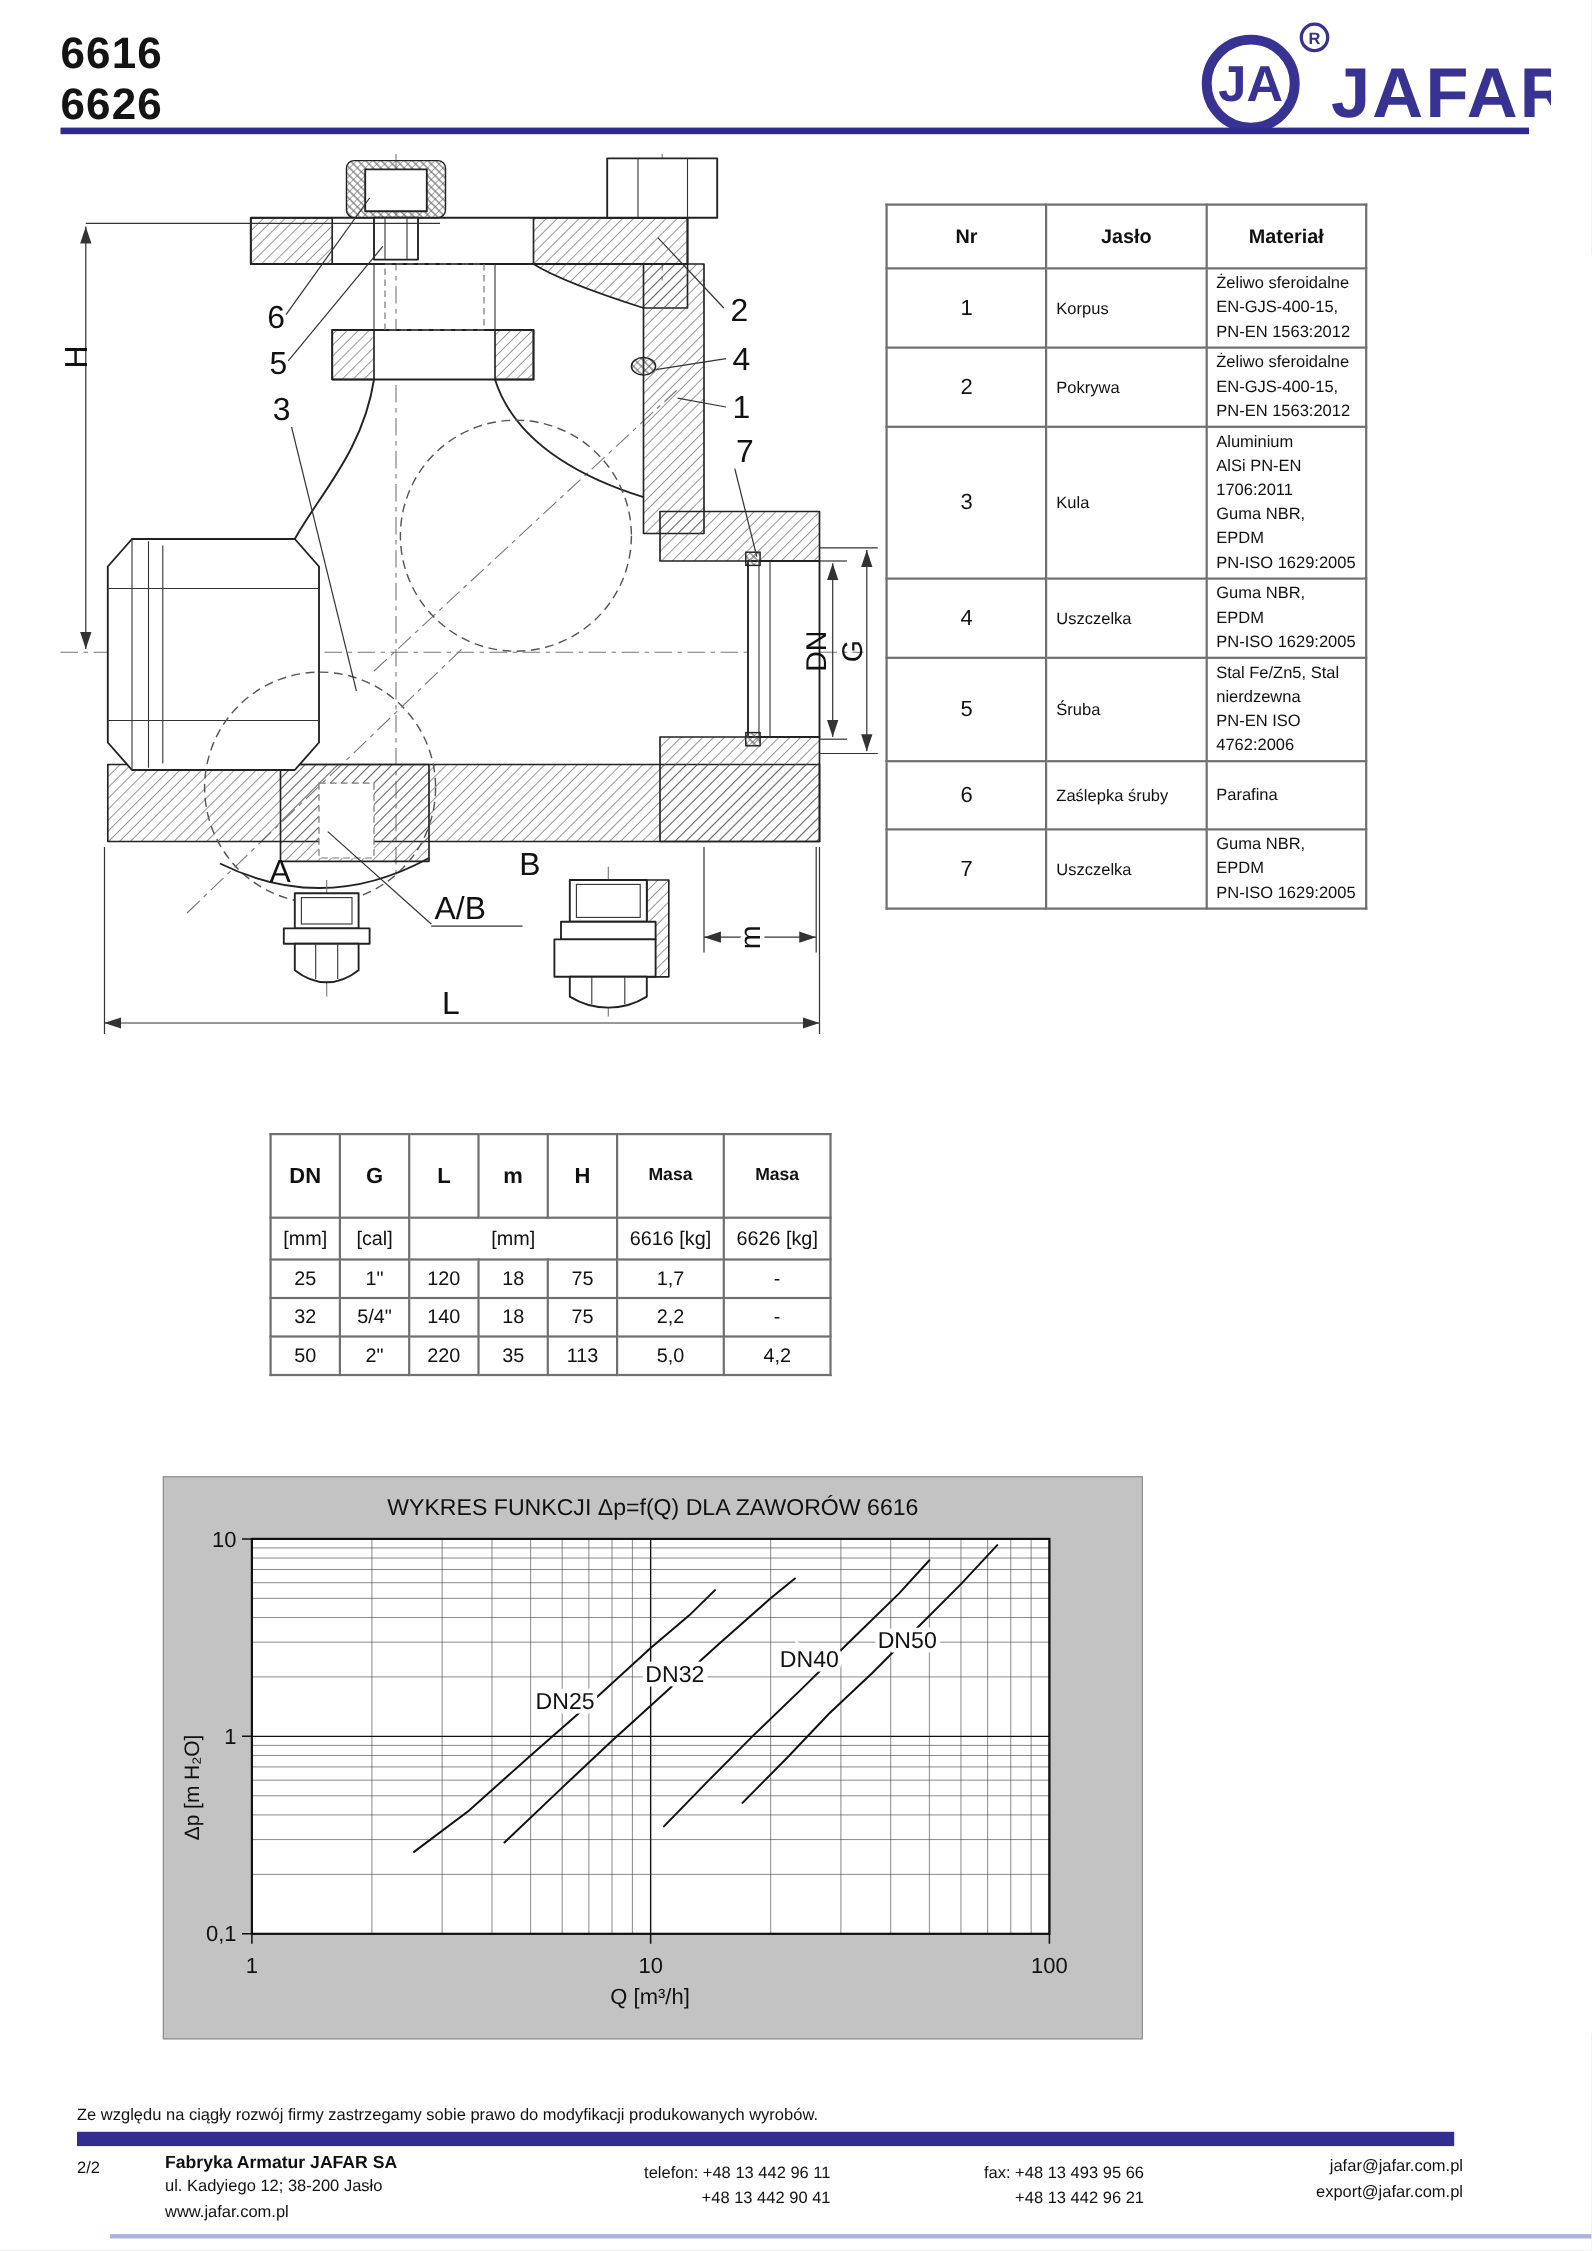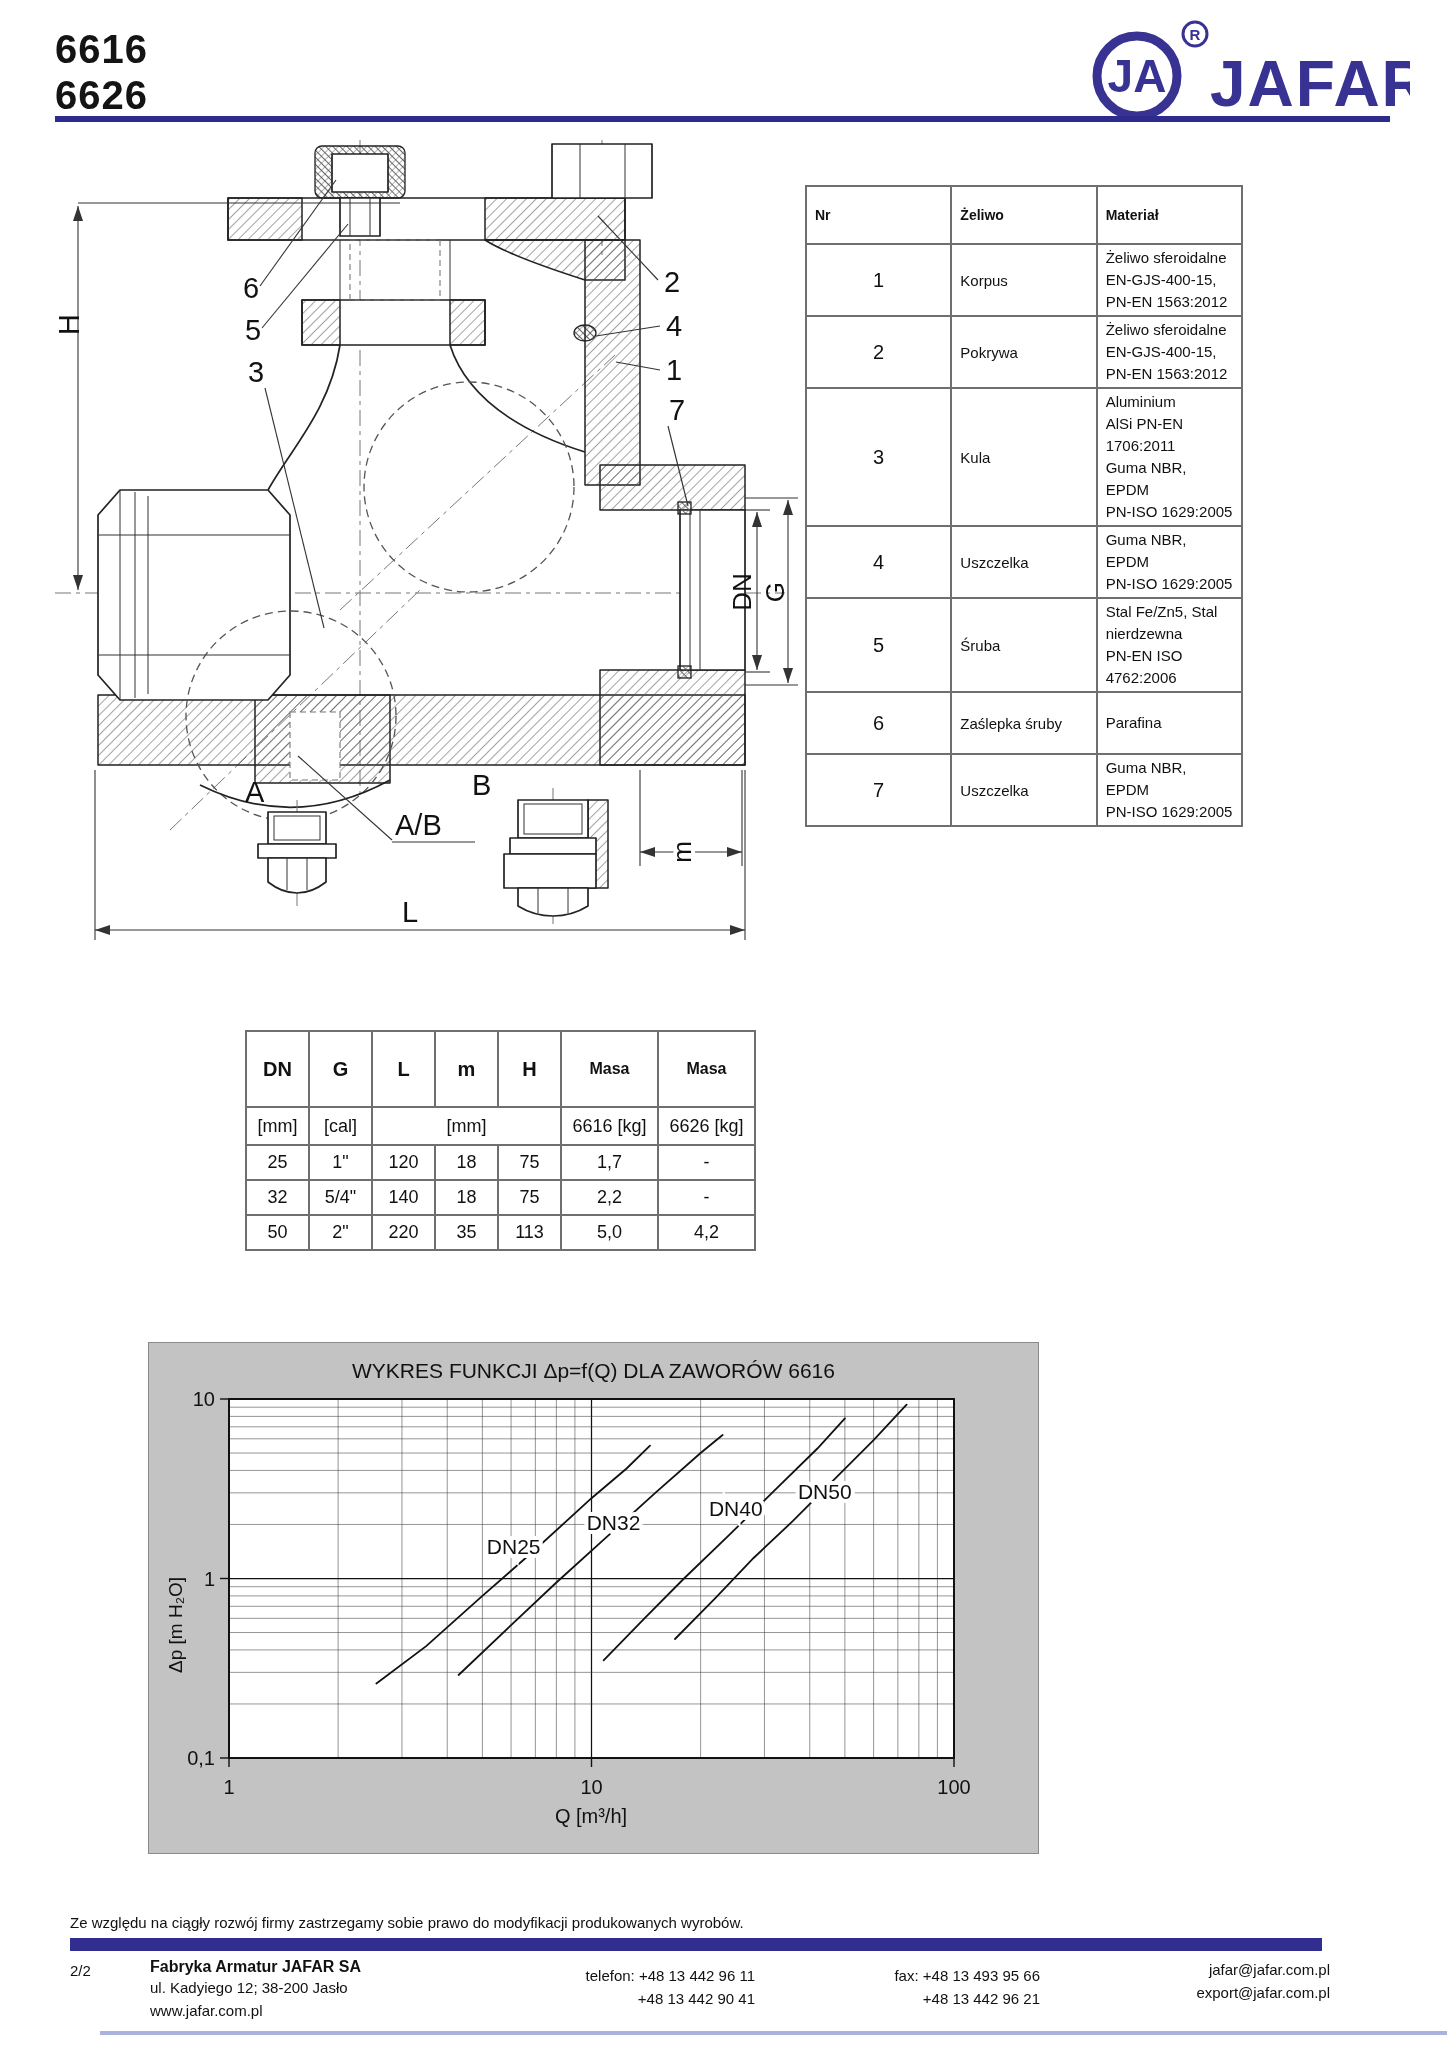--- a/index.html
+++ b/index.html
@@ -11,21 +11,21 @@
   .abs{position:absolute;}
 
   
   .model-num{font-weight:bold;font-size:40px;line-height:46px;letter-spacing:1px;color:#141414;}
   .top-rule{background:#2e2b8e;height:6px;}
   .logo-svg text{font-family:"Liberation Sans",sans-serif;}
 
   
   table.mat{border-collapse:collapse;width:438px;table-layout:fixed;}
   table.mat th,table.mat td{border:2px solid #6f6f6f;padding:2px 8px;vertical-align:middle;background:#fff;}
-  table.mat th{font-size:14px;text-align:left;height:52px;}
+  table.mat th{font-size:18px;text-align:center;height:52px;}
   td.nr{text-align:center;font-size:20px;width:56px;}
   td.part{font-size:15px;width:120px;}
   td.matcell{font-size:15px;line-height:22px;width:246px;border-radius:32px;}
   .h70{height:66px}.h94{height:104px}.h64{height:62px}
 
   
   table.dim{border-collapse:collapse;table-layout:fixed;width:510px;}
   table.dim th,table.dim td{border:2px solid #6f6f6f;text-align:center;background:#fff;padding:0 2px;}
   table.dim th{font-size:20px;height:74px;}
   table.dim th.masa{font-size:16px;margin-top:16px;}
@@ -244,21 +244,21 @@
       <text class="dtx" x="355" y="695">A/B</text>
       <line class="ldr" x1="352" y1="702" x2="435" y2="702"></line>
       <line class="ldr" x1="352" y1="700" x2="258" y2="616"></line>
     </g>
   </svg>
 
   <table class="mat abs" style="left:805px;top:185px;">
     <tbody>
         <tr>
       <th>Nr</th>
-      <th>Żeliwo</th>
+      <th>Jasło</th>
       <th>Materiał</th>
     </tr>
     <tr class="h70">
       <td class="nr">1</td>
       <td class="part">Korpus</td>
       <td class="matcell">
         <span style="display:block">Żeliwo sferoidalne</span>
         <span style="display:block">EN-GJS-400-15, PN-EN 1563:2012</span>
       </td>
     </tr>

